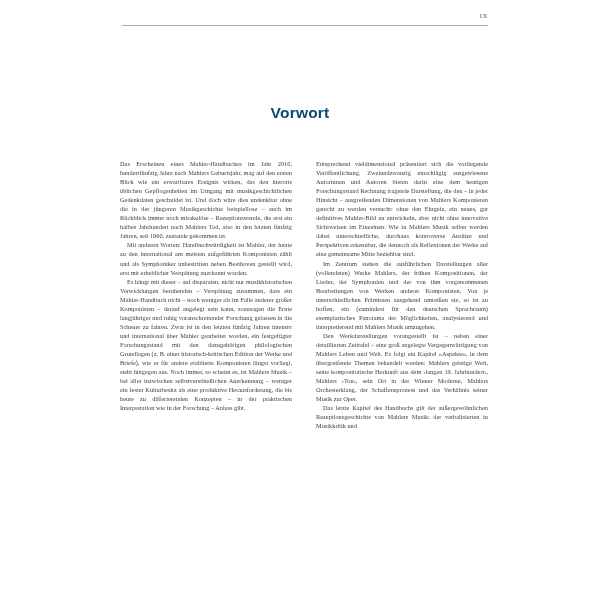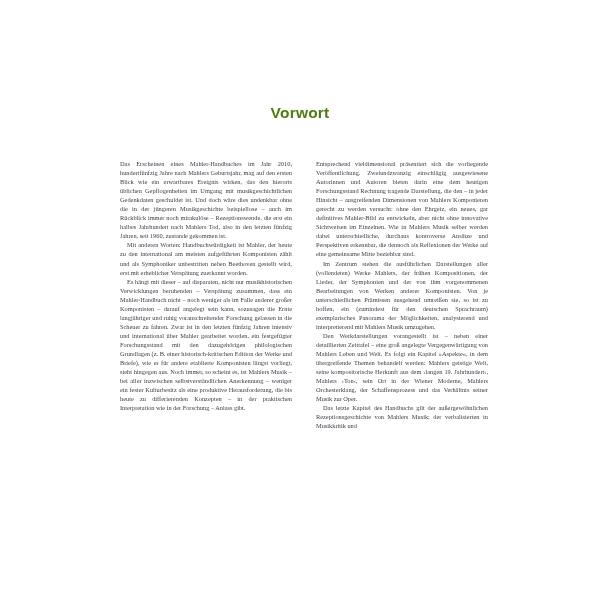--- a/index.html
+++ b/index.html
@@ -56,21 +56,21 @@
     left: 0px;
     top: 104px;
     width: 600px;
     text-align: center;
   }
   .chapter-title {
     font-family: "Liberation Sans", sans-serif;
     font-weight: bold;
     font-size: 15.5px;
     letter-spacing: 0.2px;
-    color: #4d7c0f;
+    color: #0c4a6e;
     margin: 0;
   }
 
   
   .columns {
     position: absolute;
     left: 120px;
     top: 159px;
     width: 368px;
     display: flex;
@@ -93,20 +93,24 @@
   }
   .column p + p {
     text-indent: 7px;
   }
 </style>
 </head>
 <body>
 
 <div class="page">
 
+  <div class="running-head">
+    <div class="folio">IX</div>
+    <div class="head-rule"></div>
+  </div>
 
   <div class="title-block">
     <h1 class="chapter-title">Vorwort</h1>
   </div>
 
   <div class="columns">
     <div class="column">
       <p>Das Erscheinen eines Mahler-Handbuches im Jahr 2010, hundertfünfzig Jahre nach Mahlers Geburtsjahr, mag auf den ersten Blick wie ein erwartbares Ereignis wirken, das den hierorts üblichen Gepflogenheiten im Umgang mit musikgeschichtlichen Gedenkdaten geschuldet ist. Und doch wäre dies undenkbar ohne die in der jüngeren Musikgeschichte beispiellose – auch im Rückblick immer noch mirakulöse – Rezeptionswende, die erst ein halbes Jahrhundert nach Mahlers Tod, also in den letzten fünfzig Jahren, seit 1960, zustande gekommen ist.</p>
       <p>Mit anderen Worten: Handbuchwürdigkeit ist Mahler, der heute zu den international am meisten aufgeführten Komponisten zählt und als Symphoniker unbestritten neben Beethoven gestellt wird, erst mit erheblicher Verspätung zuerkannt worden.</p>
       <p>Es hängt mit dieser – auf disparaten, nicht nur musikhistorischen Verwicklungen beruhenden – Verspätung zusammen, dass ein Mahler-Handbuch nicht – noch weniger als im Falle anderer großer Komponisten – darauf angelegt sein kann, sozusagen die Ernte langjähriger und ruhig voranschreitender Forschung gelassen in die Scheuer zu fahren. Zwar ist in den letzten fünfzig Jahren intensiv und international über Mahler gearbeitet worden, ein festgefügter Forschungsstand mit den dazugehörigen philologischen Grundlagen (z. B. einer historisch-kritischen Edition der Werke und Briefe), wie er für andere etablierte Komponisten längst vorliegt, steht hingegen aus. Noch immer, so scheint es, ist Mahlers Musik – bei aller inzwischen selbstverständlichen Anerkennung – weniger ein fester Kulturbesitz als eine produktive Herausforderung, die bis heute zu differierenden Konzepten – in der praktischen Interpretation wie in der Forschung – Anlass gibt.</p>

